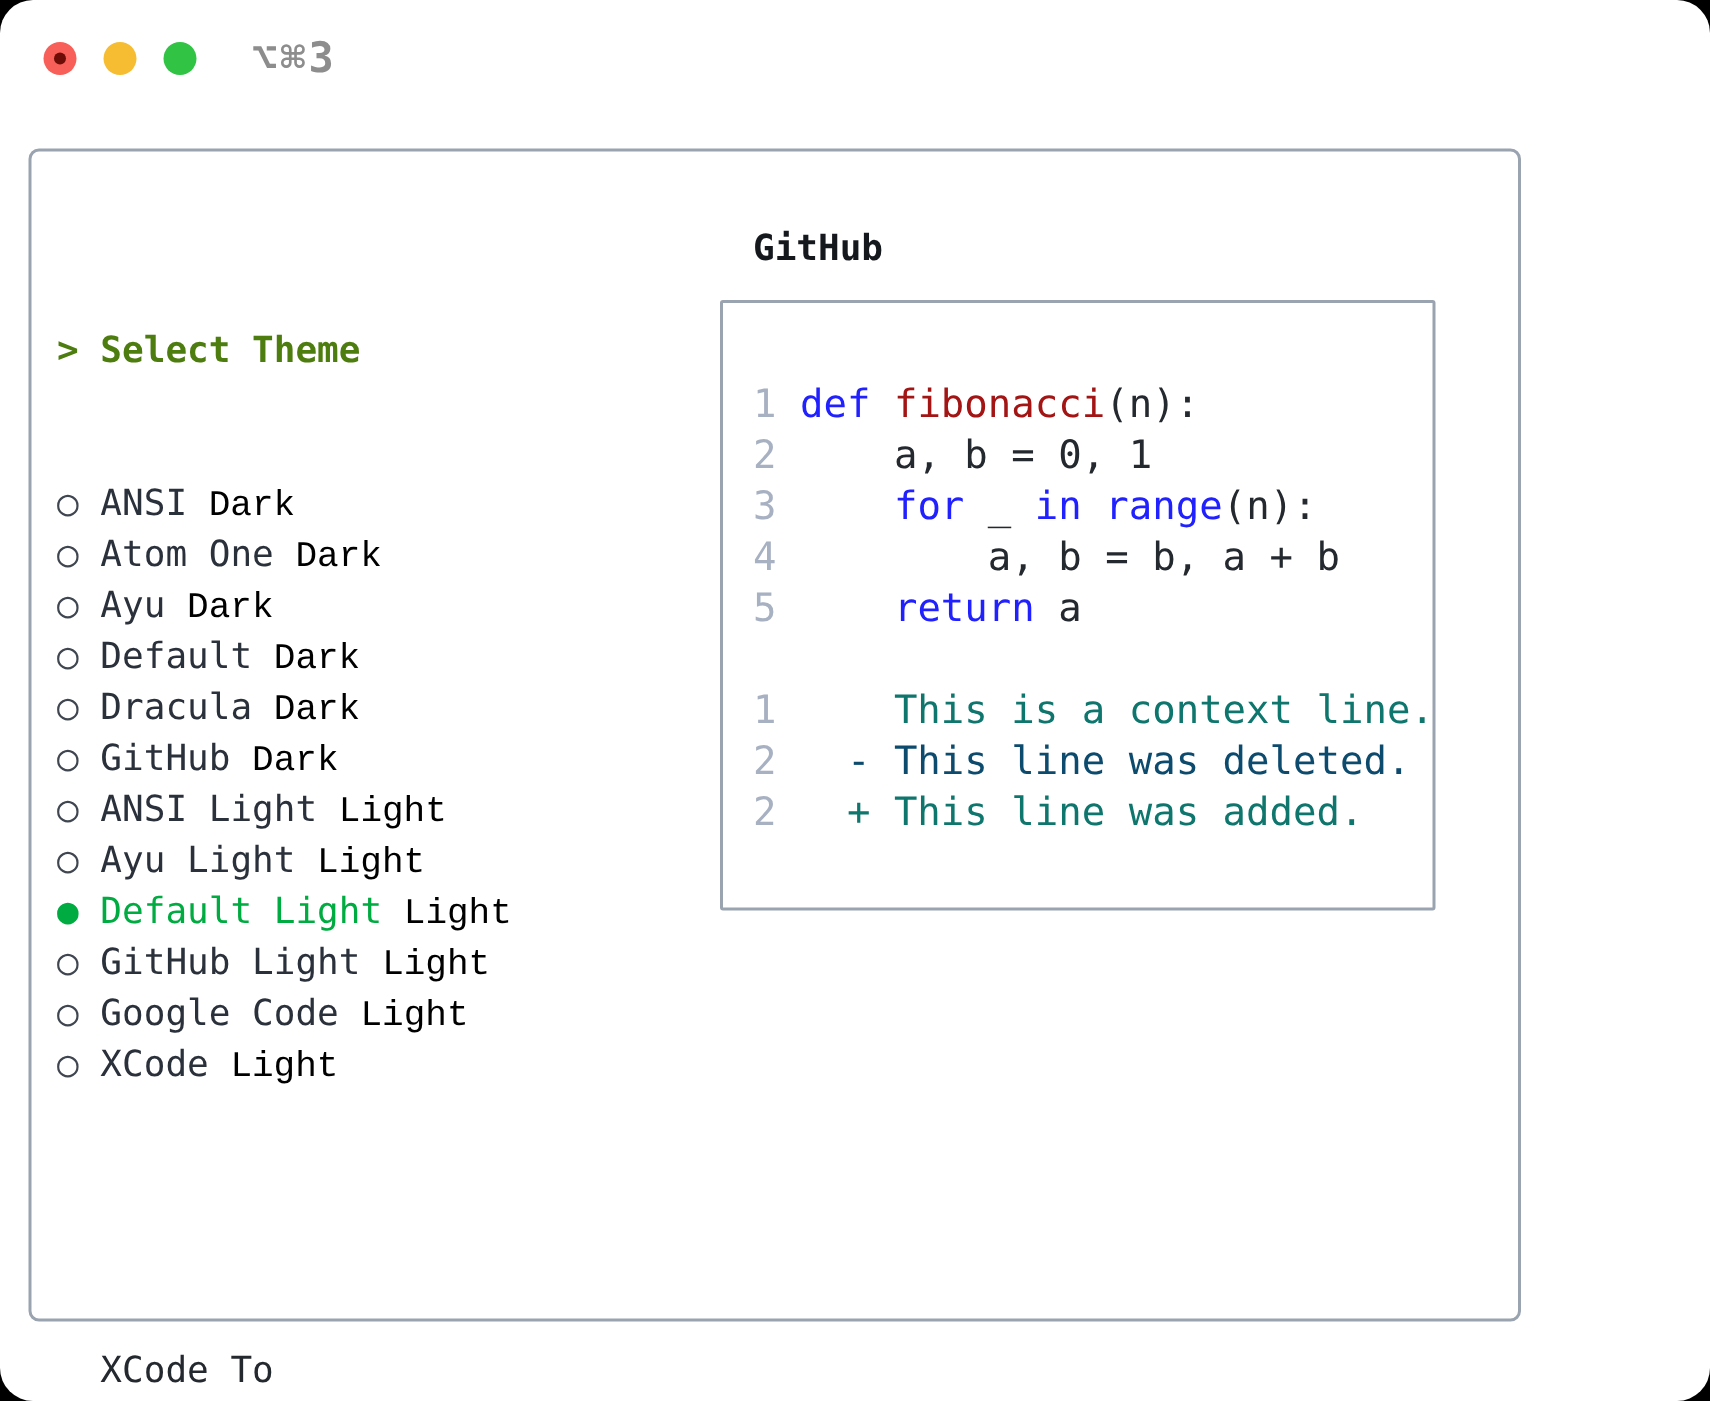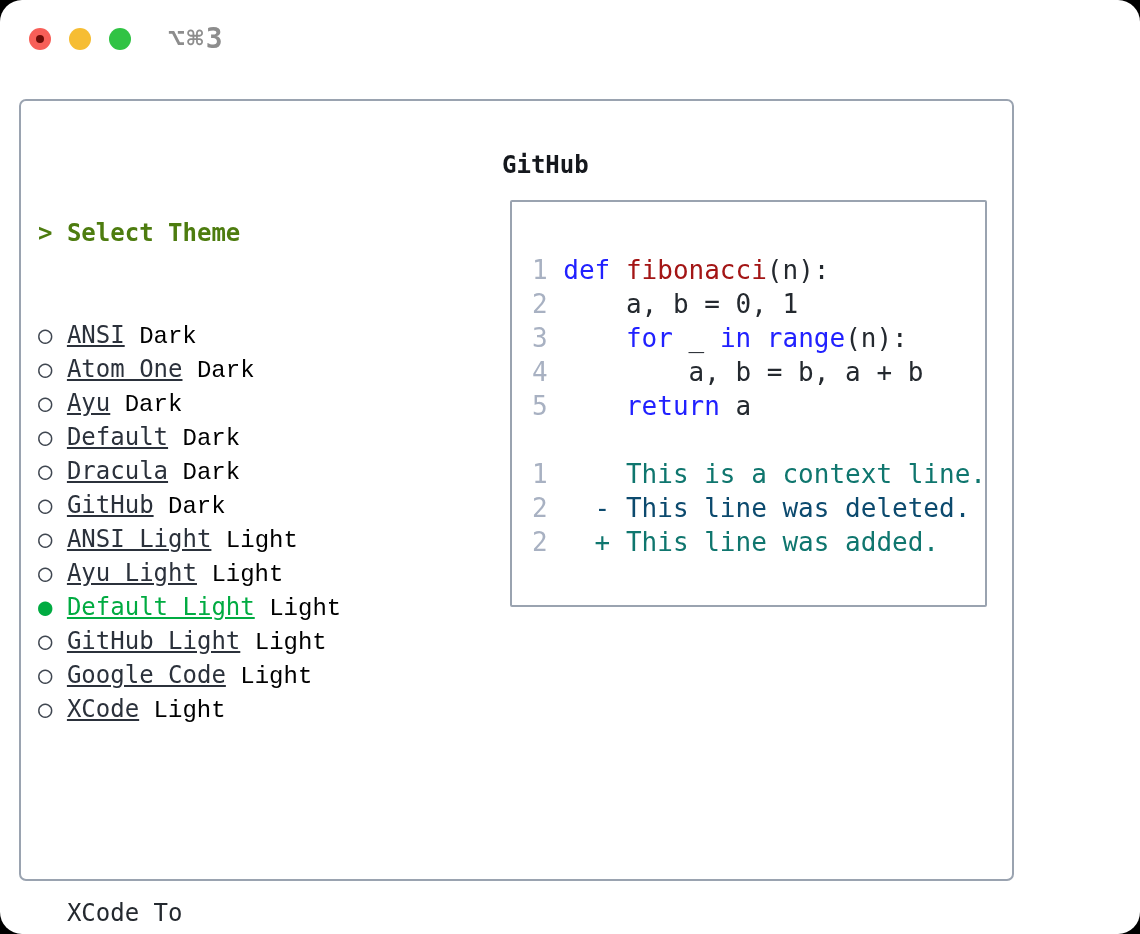--- a/index.html
+++ b/index.html
@@ -30,31 +30,31 @@
   }
   
   .left-col{
     position:absolute;left:38px;top:148px;font-size:24px;line-height:34px;
     color:#24292f;white-space:pre;
   }
   .row{height:34px;}
   .hdr{font-weight:bold;color:#4d7c0f;}
   .bullet{color:#3f4650;}
   .bullet.sel{color:#00ab41;}
-  .name{color:#2b313b;text-decoration:underline;}
+  .name{color:#2b313b;}
   .name.sel{color:#00ab41;}
   .suffix{color:#000000;font-family:Liberation Mono, monospace;}
   .gap{height:34px;}
   
   .preview-label{
     position:absolute;left:502px;top:148px;font-size:24px;line-height:34px;
     font-weight:bold;color:#15181d;
   }
   .preview-box{
-    position:absolute;left:510px;top:200px;width:477px;height:407px;
+    position:absolute;left:480px;top:200px;width:477px;height:407px;
     border:2px solid #9aa3b0;border-radius:2px;background:#fff;
   }
   .code{
     position:absolute;left:20px;top:51px;font-size:26px;line-height:34px;
     white-space:pre;color:#24292f;
   }
   .code .ln{color:#a8b1c2;}
   .kw{color:#2121ff;}
   .fn{color:#a31515;}
   .plain{color:#24292f;}

